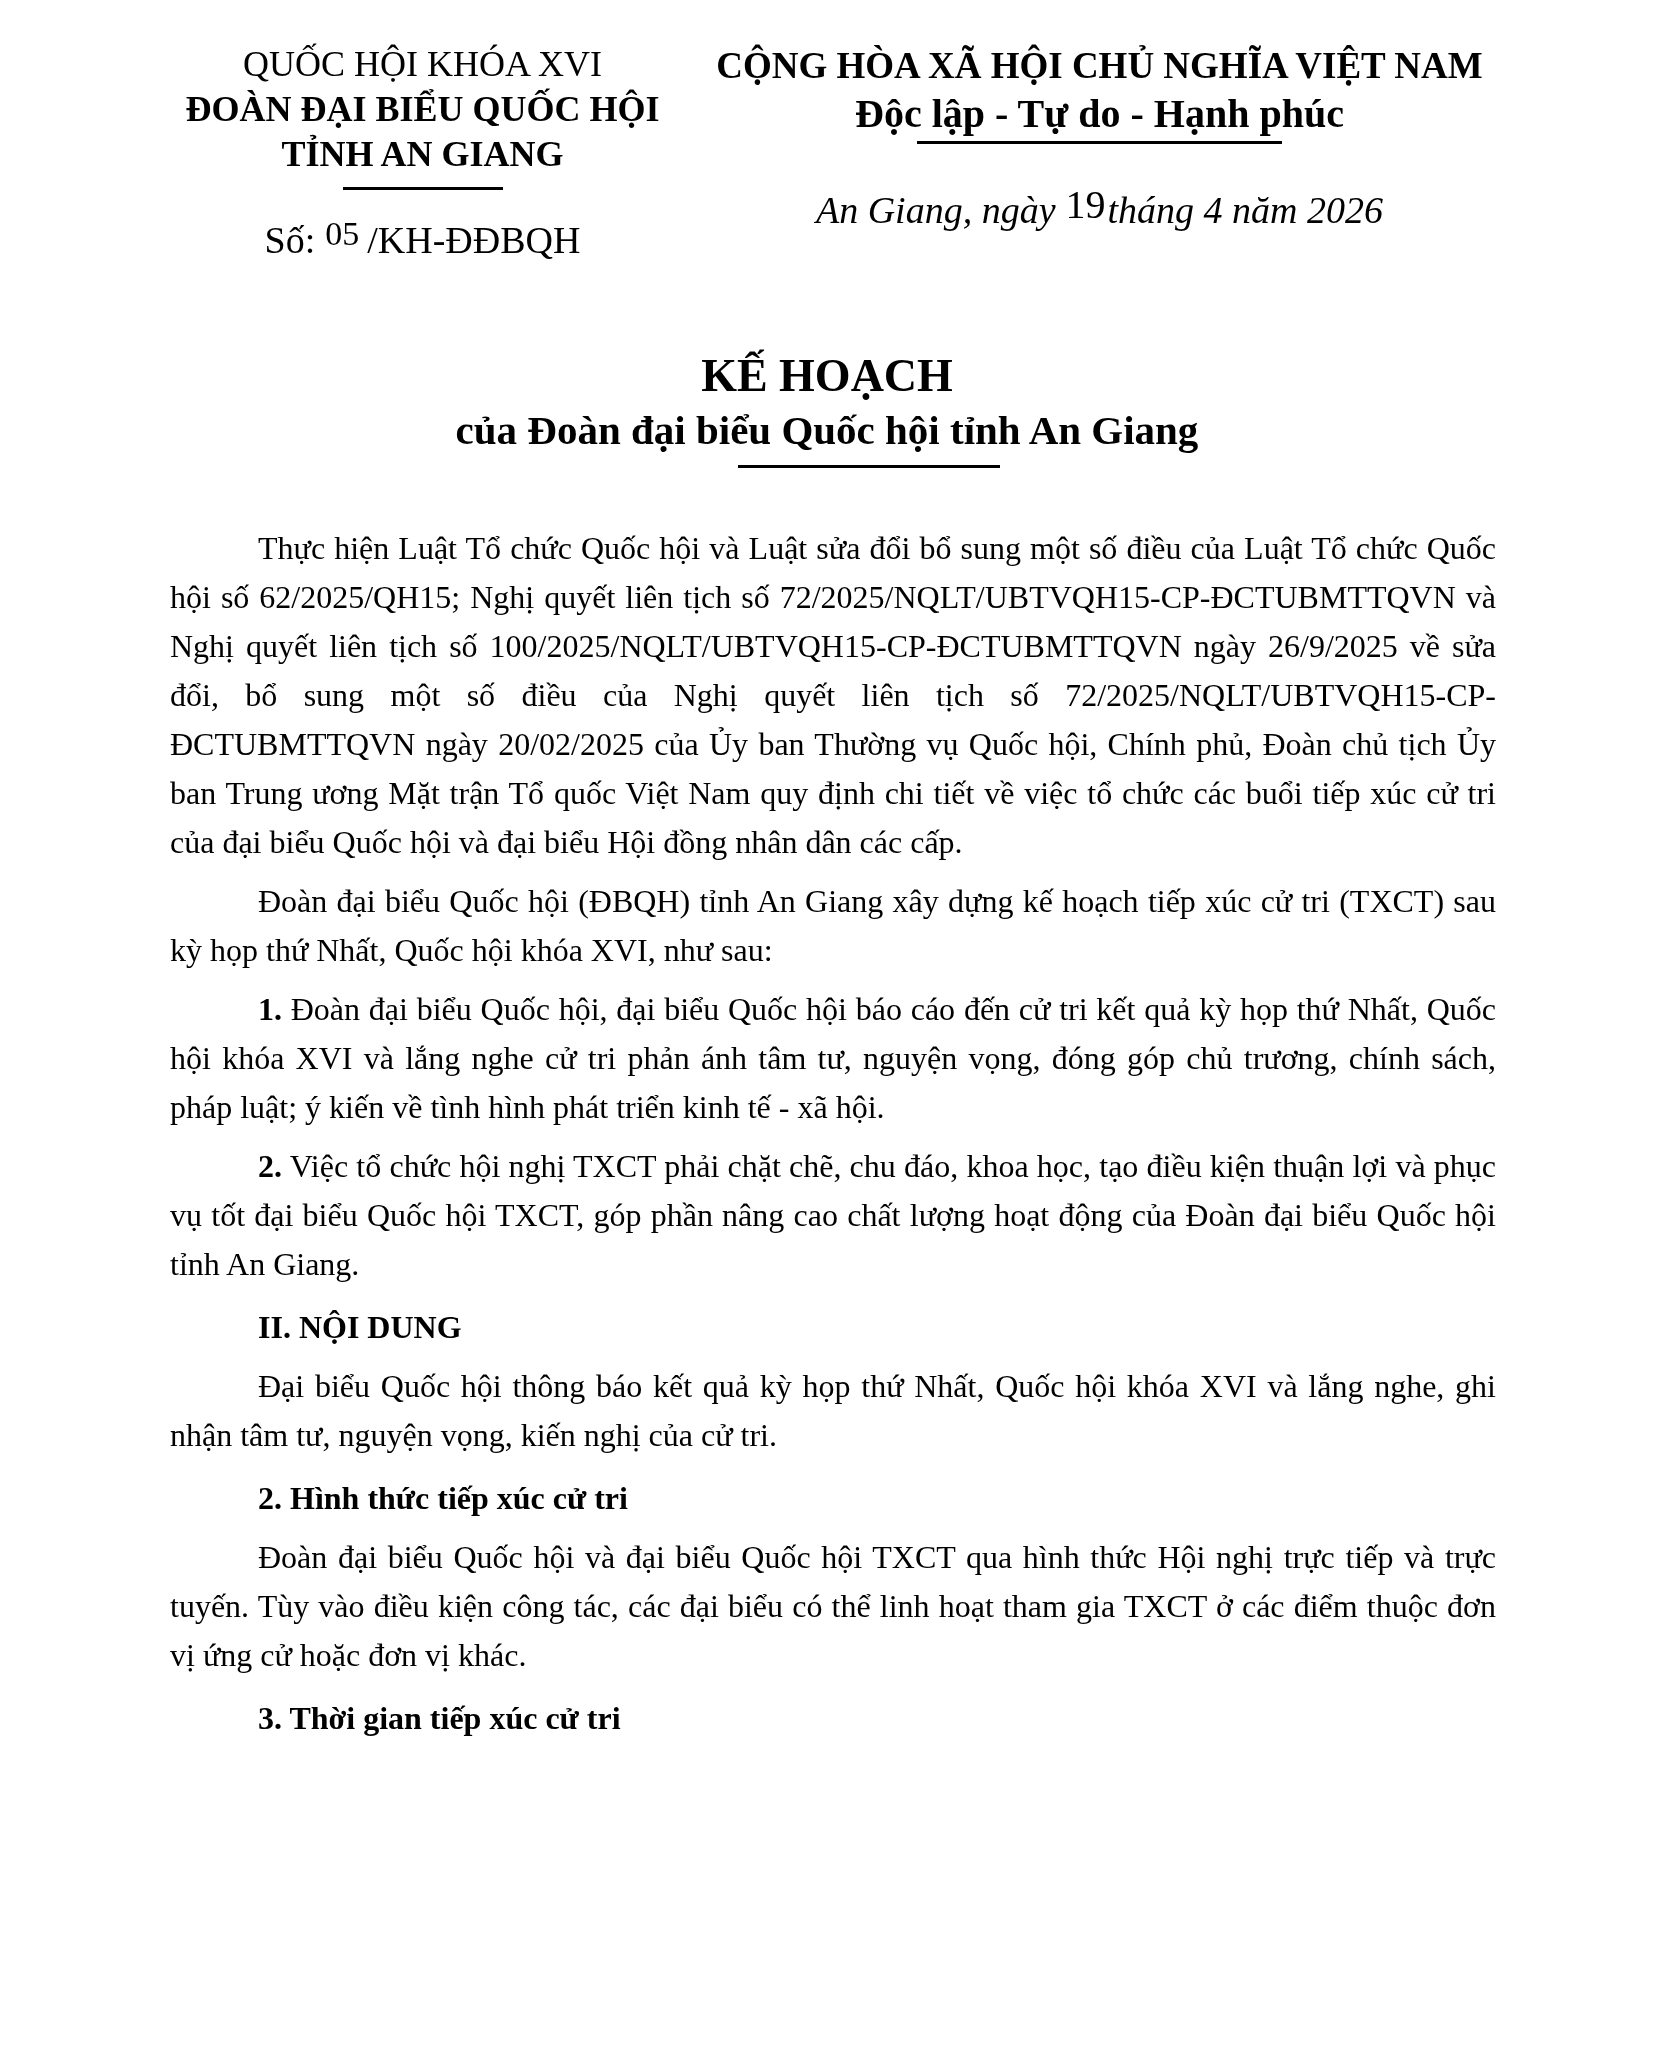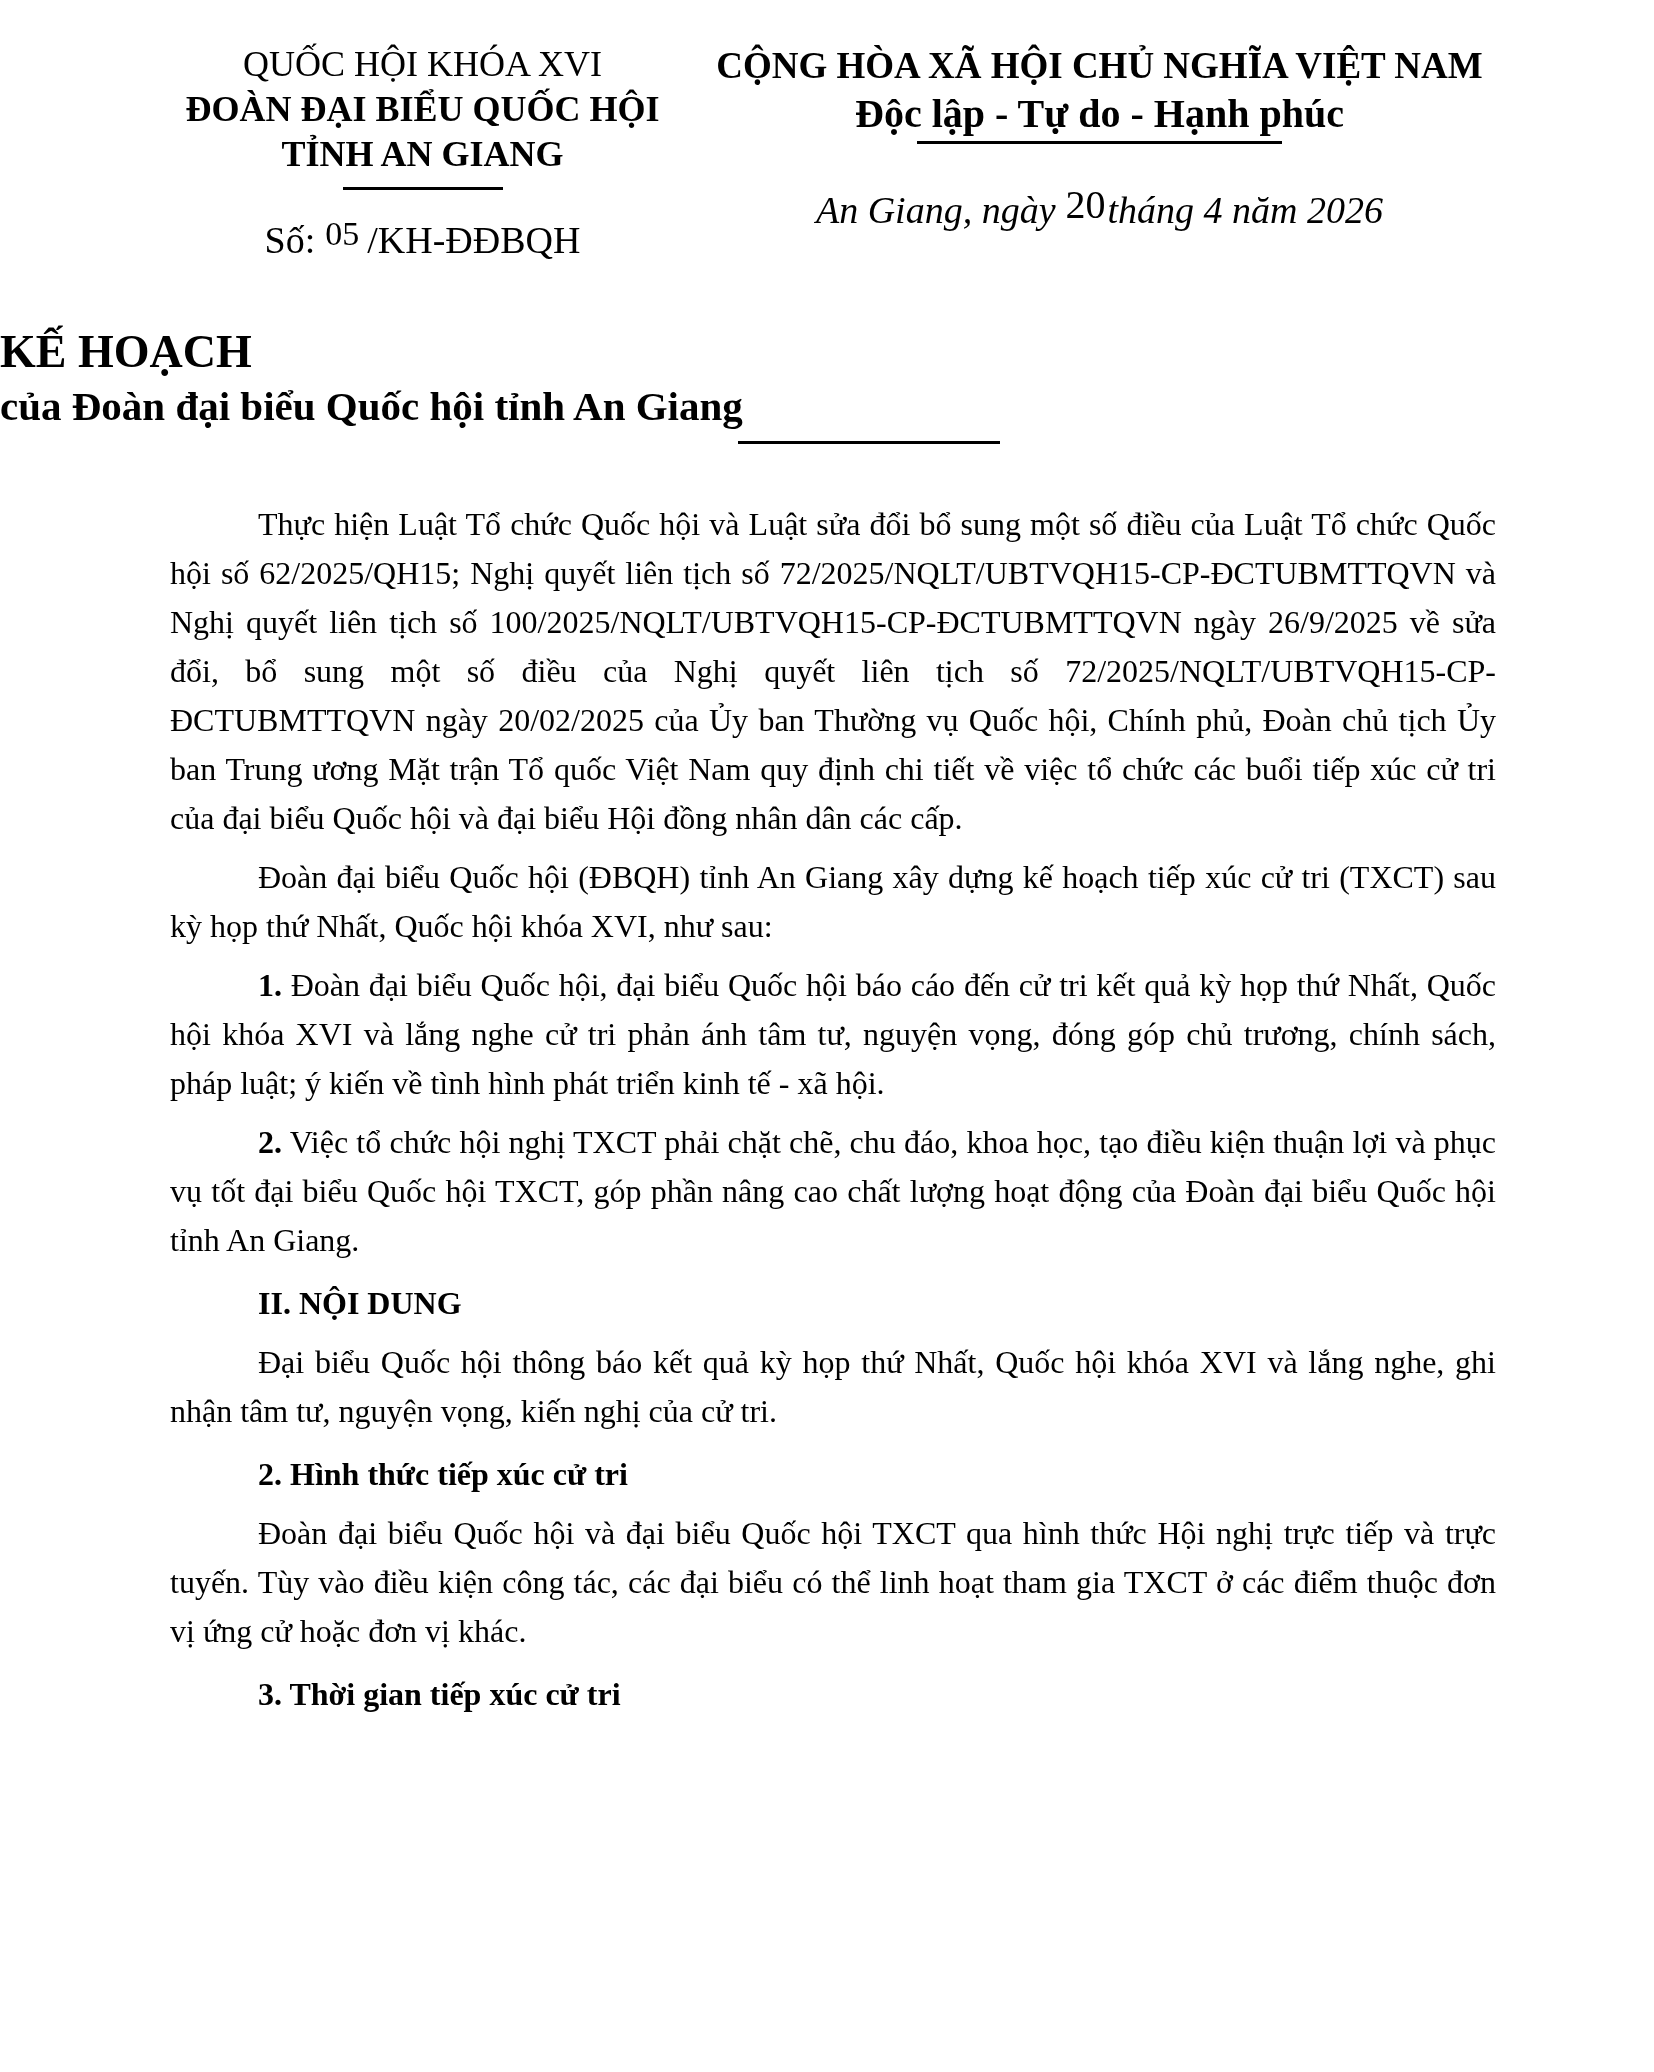--- a/index.html
+++ b/index.html
@@ -22,21 +22,21 @@
   .hl-bold { font-size: 36px; font-weight: bold; line-height: 45px; }
   .rule-left  { width: 160px; border-bottom: 3px solid #000; margin: 10px auto 0; }
   .so-line { margin-top: 28px; font-size: 38px; white-space: nowrap; }
   .so-num  { display: inline-block; font-size: 34px; position: relative; top: -8px; margin: 0 8px 0 10px; }
   .hr1 { font-size: 37px; font-weight: bold; line-height: 47px; }
   .hr2 { font-size: 40px; font-weight: bold; line-height: 49px; }
   .rule-right { width: 365px; border-bottom: 3px solid #000; margin: 3px auto 0; }
   .date-line { margin-top: 42px; font-size: 38px; font-style: italic; white-space: nowrap; }
   .date-day { display: inline-block; font-style: normal; font-size: 40px; position: relative; top: -5px; margin: 0 2px 0 10px; }
   
-  .title-block { text-align: left; margin-top: 62px; }
+  .title-block { text-align: center; margin-top: 86px; }
   .doc-title { font-size: 46px; font-weight: bold; line-height: 56px; }
   .doc-sub   { font-size: 41px; font-weight: bold; line-height: 53px; }
   .title-rule { width: 262px; border-bottom: 3px solid #000; margin: 8px auto 0; transform: translateX(42px); }
   
   .content { padding: 0 158px 0 170px; margin-top: 56px; }
   .content p {
     margin: 0 0 10px 0;
     font-size: 32px;
     line-height: 49px;
     text-align: justify;
@@ -55,21 +55,21 @@
       <div class="hl1">QUỐC HỘI KHÓA XVI</div>
       <div class="hl-bold">ĐOÀN ĐẠI BIỂU QUỐC HỘI</div>
       <div class="hl-bold">TỈNH AN GIANG</div>
       <div class="rule-left"></div>
       <div class="so-line"><span>Số:</span><span class="so-num">05</span><span>/KH-ĐĐBQH</span></div>
     </div>
     <div class="header-right">
       <div class="hr1">CỘNG HÒA XÃ HỘI CHỦ NGHĨA VIỆT NAM</div>
       <div class="hr2">Độc lập - Tự do - Hạnh phúc</div>
       <div class="rule-right"></div>
-      <div class="date-line"><span>An Giang, ngày</span><span class="date-day">20</span><span>tháng 4 năm 2026</span></div>
+      <div class="date-line"><span>An Giang, ngày</span><span class="date-day">19</span><span>tháng 4 năm 2026</span></div>
     </div>
   </div>
 
   <div class="title-block">
     <div class="doc-title">KẾ HOẠCH</div>
     <div class="doc-sub">của Đoàn đại biểu Quốc hội tỉnh An Giang</div>
     <div class="title-rule"></div>
   </div>
 
   <div class="content">

